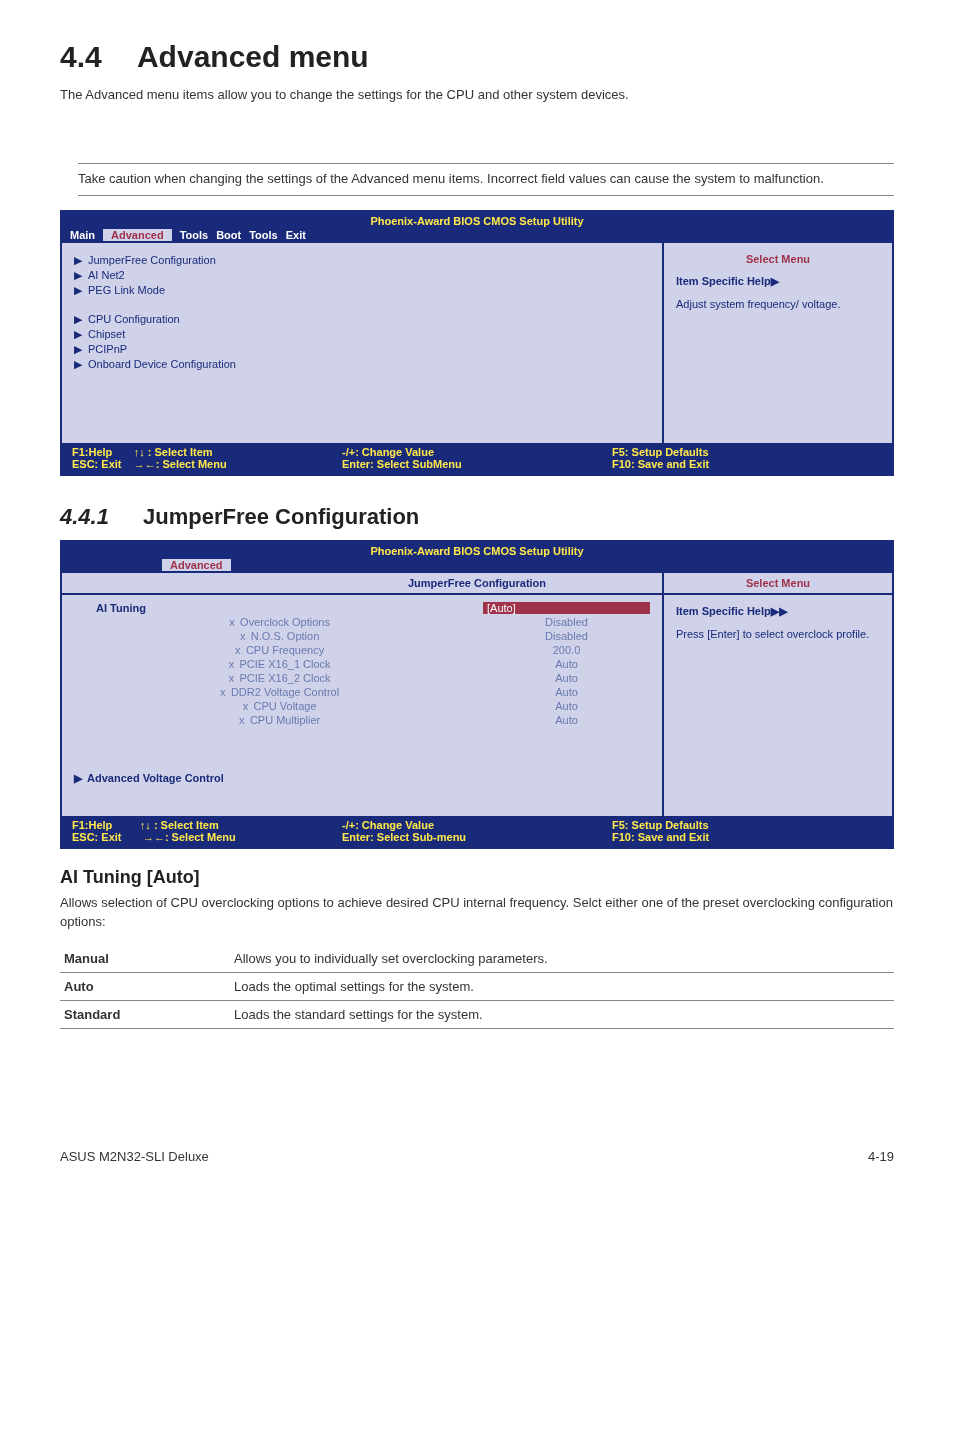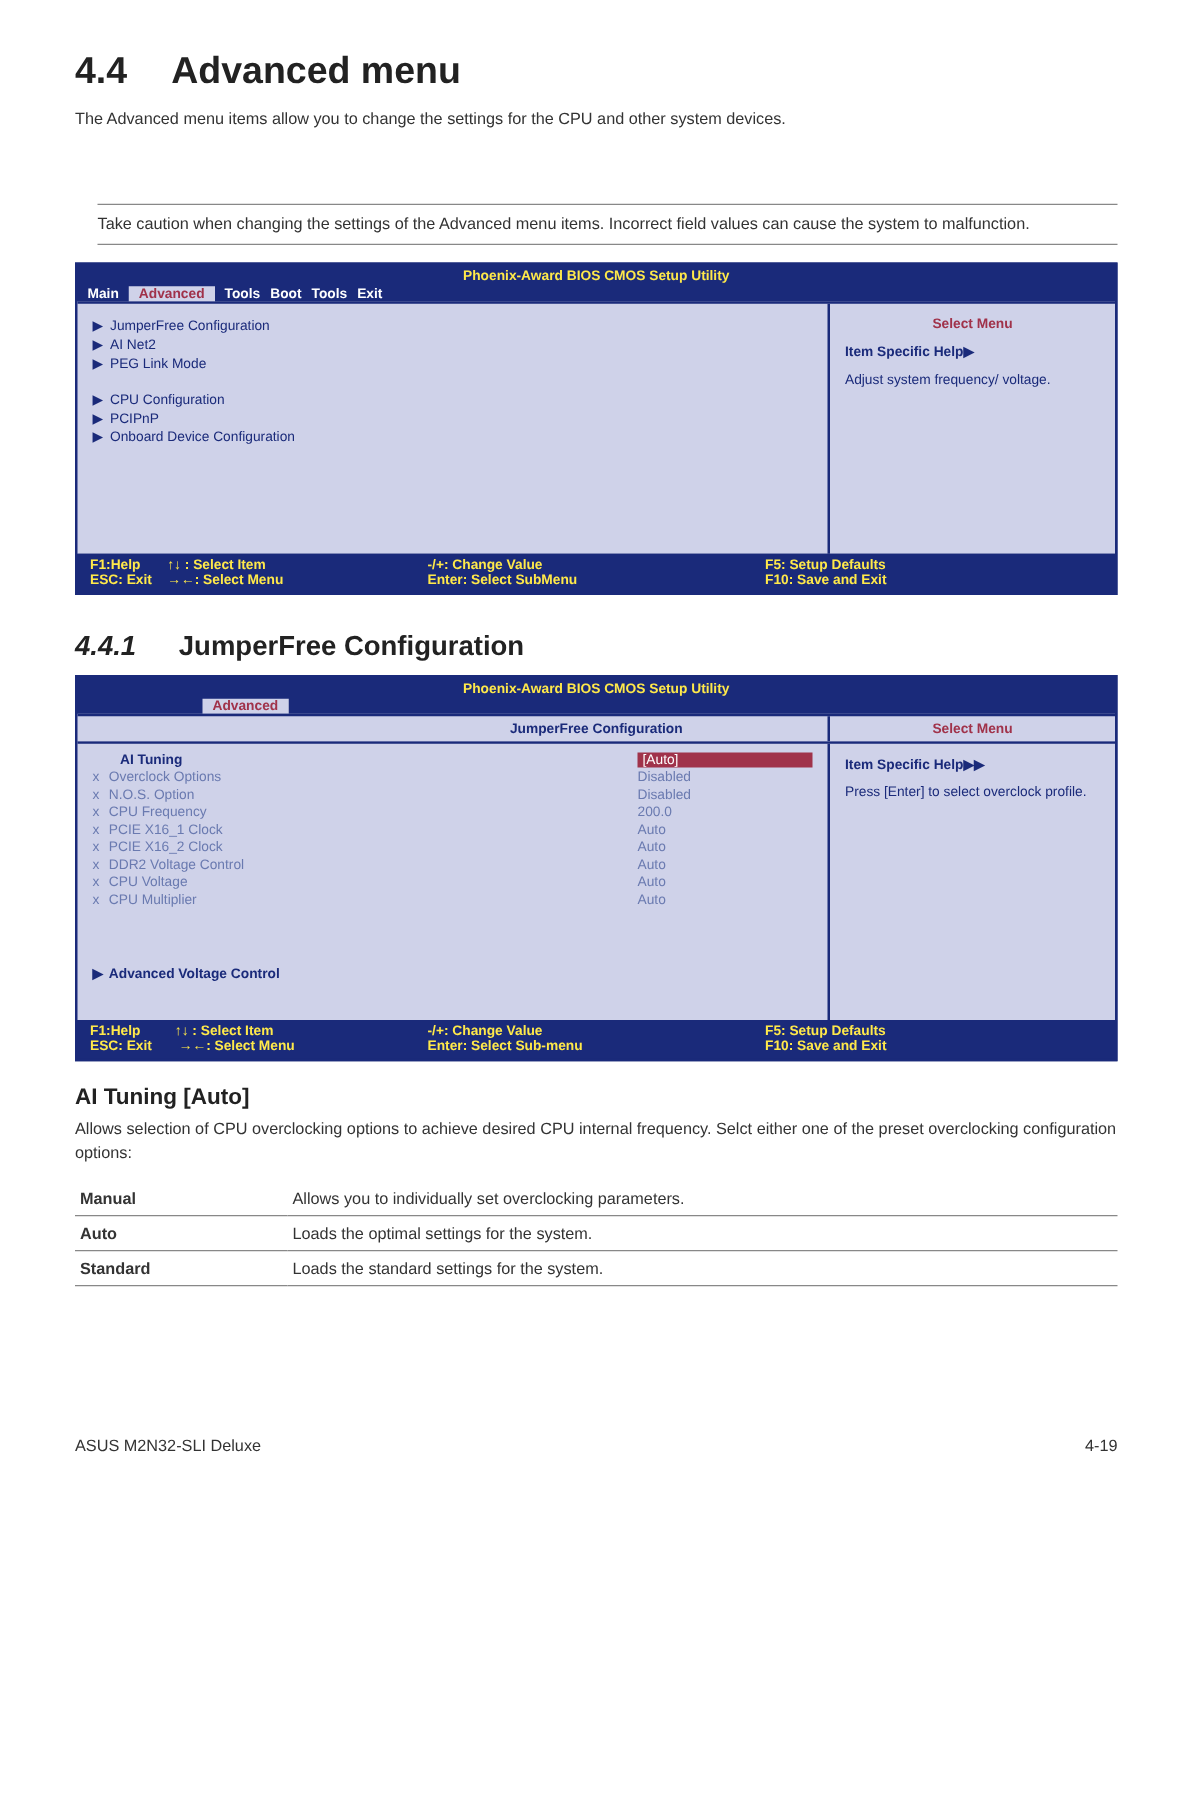--- a/index.html
+++ b/index.html
@@ -89,22 +89,22 @@
     padding:4px 0;
     position:relative;
   }
   .bios-section-right-title {
     position:absolute; right:0; top:0; width:230px; text-align:center;
     color:#a0324a; border-left:2px solid #1a2a7a; padding:4px 0;
   }
 
   .bios-kv { display:flex; padding:1px 12px; }
   .bios-kv .k { flex:1; }
-  .bios-kv .v { width:140px; }
-  .dis { color:#6a7ab0; }
+  .bios-kv .v { width:167px; }
+  .dis { color:#6a7ab0;text-align:center; }
   .hi .k { color:#1a2a7a; font-weight:bold; }
   .hi .v { background:#a0324a; color:#fff; padding:0 4px; display:inline-block; }
 
   table.params { width:100%; border-collapse:collapse; margin-top:6px; font-size:13px; }
   table.params td { padding:6px 4px; }
   table.params td.label { font-weight:bold; width:170px; }
   table.params tr { border-bottom:1px solid #888; }
 
   .footer { display:flex; justify-content:space-between; font-size:13px; margin-top:120px;gap:32px; }
 </style>
@@ -142,20 +142,21 @@
     <span>Tools</span>
     <span>Exit</span>
   </div>
   <div class="bios-body">
     <div class="bios-left">
       <div class="bios-item"><span class="tri">▶</span><span>JumperFree Configuration</span></div>
       <div class="bios-item"><span class="tri">▶</span><span>AI Net2</span></div>
       <div class="bios-item"><span class="tri">▶</span><span>PEG Link Mode</span></div>
       <div class="bios-item">&nbsp;</div>
       <div class="bios-item"><span class="tri">▶</span><span>CPU Configuration</span></div>
+      <div class="bios-item"><span class="tri">▶</span><span>Chipset</span></div>
       <div class="bios-item"><span class="tri">▶</span><span>PCIPnP</span></div>
       <div class="bios-item"><span class="tri">▶</span><span>Onboard Device Configuration</span></div>
     </div>
     <div class="bios-right">
       <div class="select-menu">Select Menu</div>
       <div class="help-label">Item Specific Help▶</div>
       <div class="help-text">Adjust system frequency/ voltage.</div>
     </div>
   </div>
   <div class="bios-footer">

